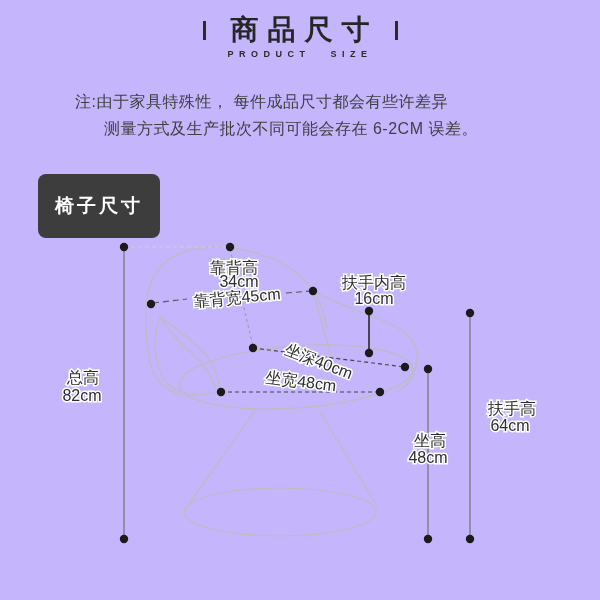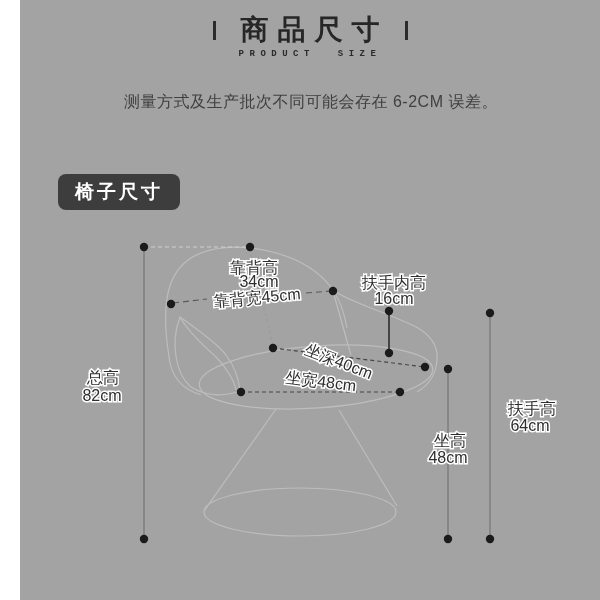--- a/index.html
+++ b/index.html
@@ -4,21 +4,21 @@
 <style>
   html, body { margin: 0; padding: 0; }
   body {
     width: 600px; height: 600px;
     background: #ffffff;
     font-family: "Liberation Sans", sans-serif;
     color: #2b2b2b;
     position: relative;
     overflow: hidden;
   }
-  .page { position: absolute; inset: 0; background: #a3a3a3; margin-left: 20px; }
+  .page { position: absolute; inset: 0; background: #c4b5fd; }
 
   
   .header {
     position: absolute; top: 14px; left: 0; right: 0;
     text-align: center;
   }
   .title-row {
     display: flex; align-items: center; justify-content: center;
     gap: 16px;
   }
@@ -26,40 +26,40 @@
     width: 3px; height: 19px; background: #2b2b2b; display: inline-block;
   }
   .page-title {
     font-family: "Liberation Serif", serif;
     font-size: 28px; font-weight: 600;
     letter-spacing: 9px; text-indent: 9px;
     color: #262626; margin: 0; line-height: 32px;
   }
   .page-subtitle {
     margin-top: 3px;
-    font-family: Liberation Mono, monospace;
+    font-family: Liberation Sans, sans-serif;
     font-size: 9px; font-weight: bold;
     letter-spacing: 5.5px; word-spacing: 12px;
     color: #2b2b2b;
   }
 
   
   .note {
     position: absolute; top: 88px; left: 75px; right: 40px;
     font-size: 16px; line-height: 27px;
     color: #404040; letter-spacing: 0.5px;
   }
   .note-line2 { display: block; margin-left: 29px; }
 
   
   .section-badge {
     position: absolute; top: 174px; left: 38px;
     background: #3d3d3d; color: #ffffff;
     border-radius: 8px;
-    padding: 6px 17px;
+    padding: 20px 17px;
     font-size: 19px; font-weight: bold;
     letter-spacing: 3px;
     line-height: 24px;
   }
 
   
   .diagram-svg { position: absolute; top: 0; left: 0; }
   .chair-line { stroke: #bdbdbd; stroke-width: 1.2; fill: none; }
   .dim-line   { stroke: #757575; stroke-width: 1.2; fill: none; }
   .dim-line-dark { stroke: #3a3a3a; stroke-width: 1.8; fill: none; }
@@ -82,20 +82,21 @@
   <div class="header">
     <div class="title-row">
       <span class="title-bar"></span>
       <h1 class="page-title">商品尺寸</h1>
       <span class="title-bar"></span>
     </div>
     <div class="page-subtitle">PRODUCT SIZE</div>
   </div>
 
   <div class="note">
+    <span>注:由于家具特殊性， 每件成品尺寸都会有些许差异</span>
     <span class="note-line2">测量方式及生产批次不同可能会存在 6-2CM 误差。</span>
   </div>
 
   <div class="section-badge">椅子尺寸</div>
 
   <svg class="diagram-svg" width="600" height="600" viewBox="0 0 600 600">
 
     <g>
 
       <path class="chair-line" d="M149,357 C140,300 146,258 195,249 C227,243 283,252 310,286 C319,297 324,312 327,328"></path>

